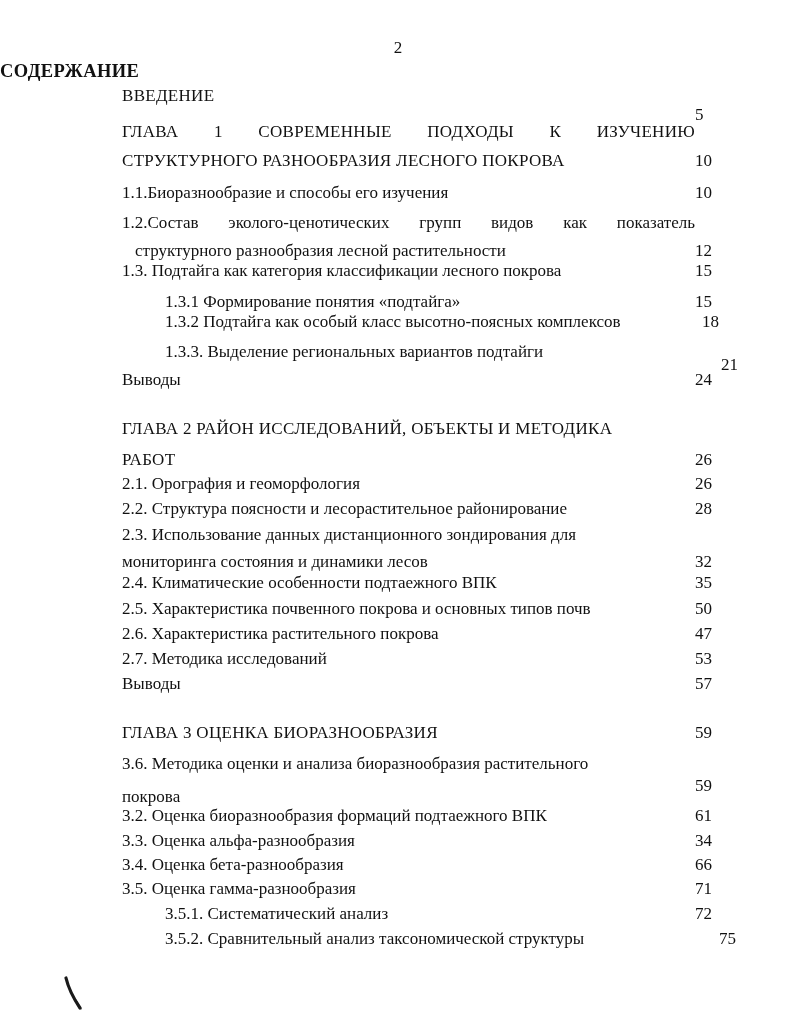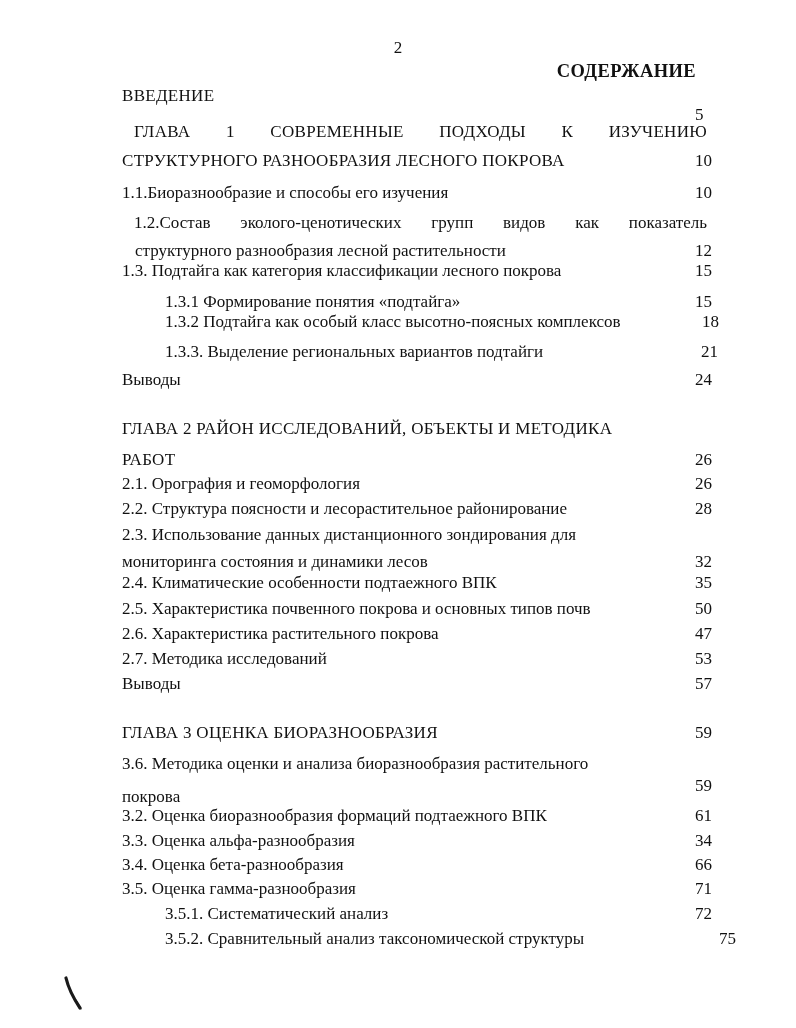--- a/index.html
+++ b/index.html
@@ -27,21 +27,21 @@
     text-align: center;
     font-size: 17px;
     line-height: 20px;
   }
 
   .doc-title {
     position: absolute;
     top: 60px;
     left: 0;
     width: 696px;
-    text-align: right;
+    text-align: left;
     font-size: 18.5px;
     font-weight: bold;
     letter-spacing: 0.4px;
     line-height: 22px;
   }
 
   
   .entry {
     position: absolute;
     left: 122px;
@@ -63,21 +63,21 @@
     line-height: 21px;
     text-align: left;
     width: 40px;
   }
 
   .bold   { font-weight: normal; letter-spacing: 0.3px; }
 
   
   .spread {
     position: absolute;
-    left: 12px;
+    left: 0;
     top: 0;
     width: 573px;
     font-size: 17px;
     line-height: 21px;
     text-align: justify;
     white-space: normal;
   }
   .spread::after {
     content: "";
     display: inline-block;
@@ -145,21 +145,21 @@
     <span class="pg" style="left:530px;">15</span>
   </div>
 
   <div class="entry ind3" style="top:311px;width:580px;">
     <span class="lbl">1.3.2  Подтайга как особый класс высотно-поясных комплексов</span>
     <span class="pg" style="left:537px;">18</span>
   </div>
 
   <div class="entry ind3" style="top:341px;width:580px;">
     <span class="lbl">1.3.3. Выделение региональных вариантов подтайги</span>
-    <span class="pg" style="left:536px;">21</span>
+    <span class="pg" style="left:556px;margin-top:13px;">21</span>
   </div>
 
   <div class="entry ind1" style="top:369px;">
     <span class="lbl">Выводы</span>
     <span class="pg">24</span>
   </div>
 
   <div class="entry" style="top:418px;">
     <span class="lbl bold">ГЛАВА 2 РАЙОН ИССЛЕДОВАНИЙ, ОБЪЕКТЫ И МЕТОДИКА</span>
   </div>

